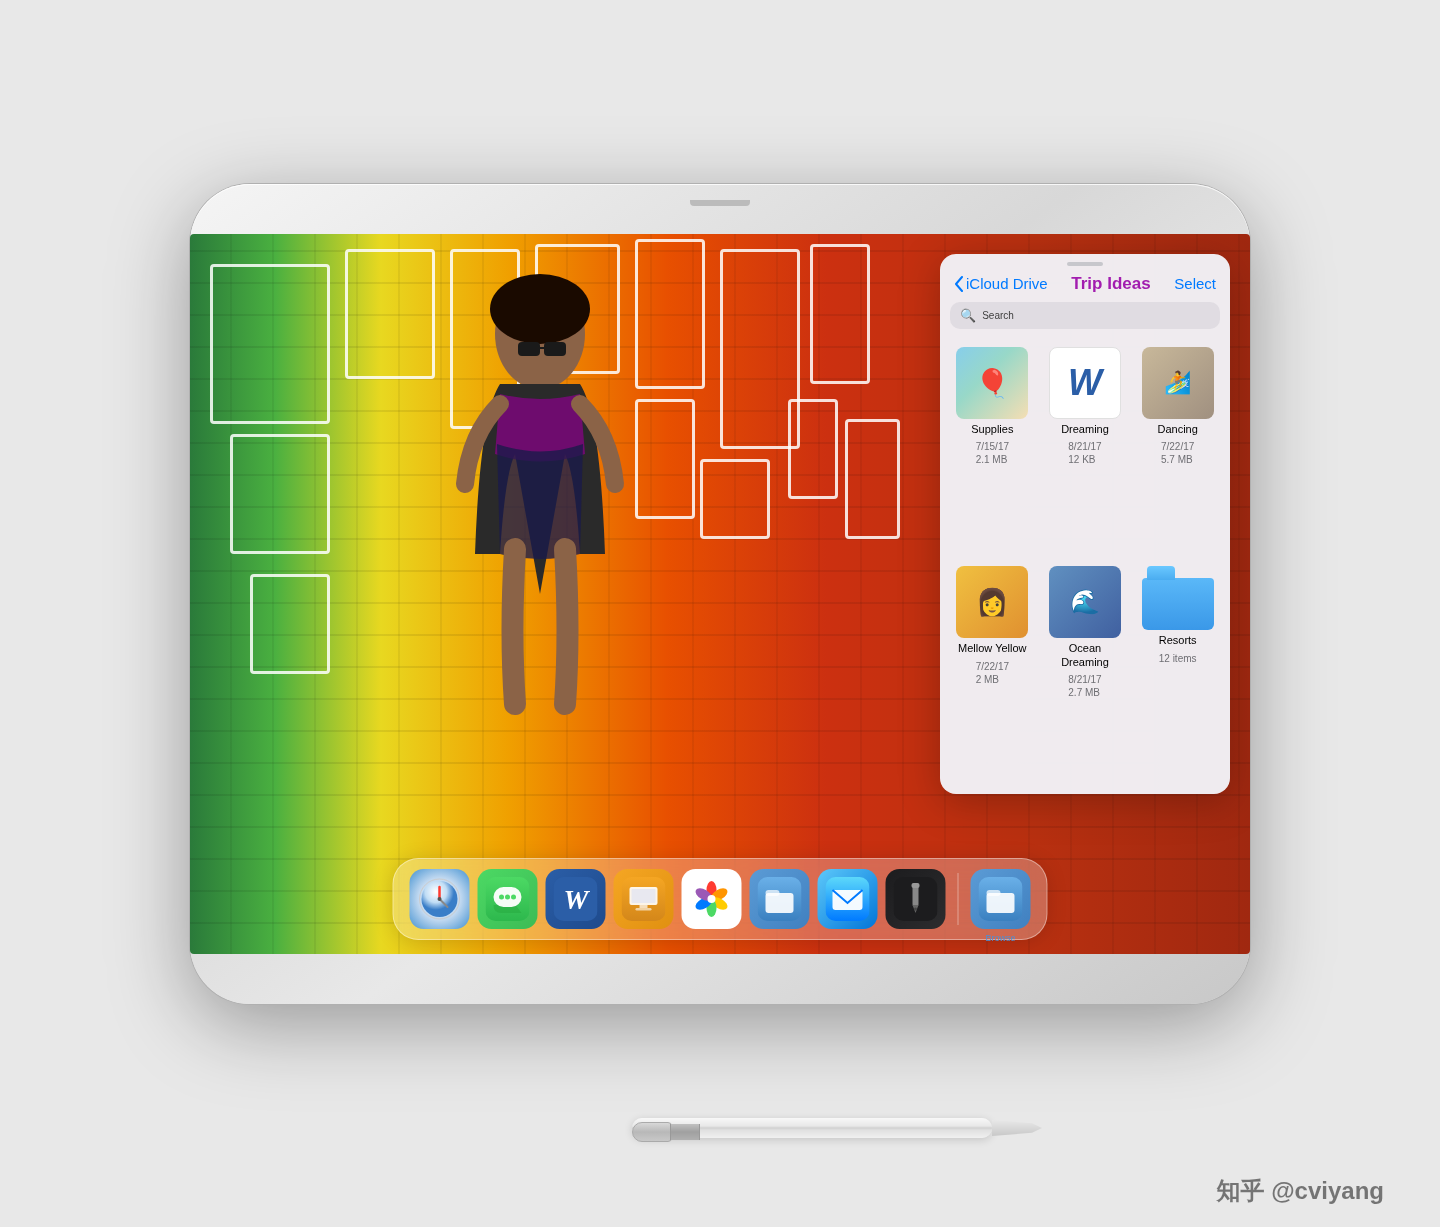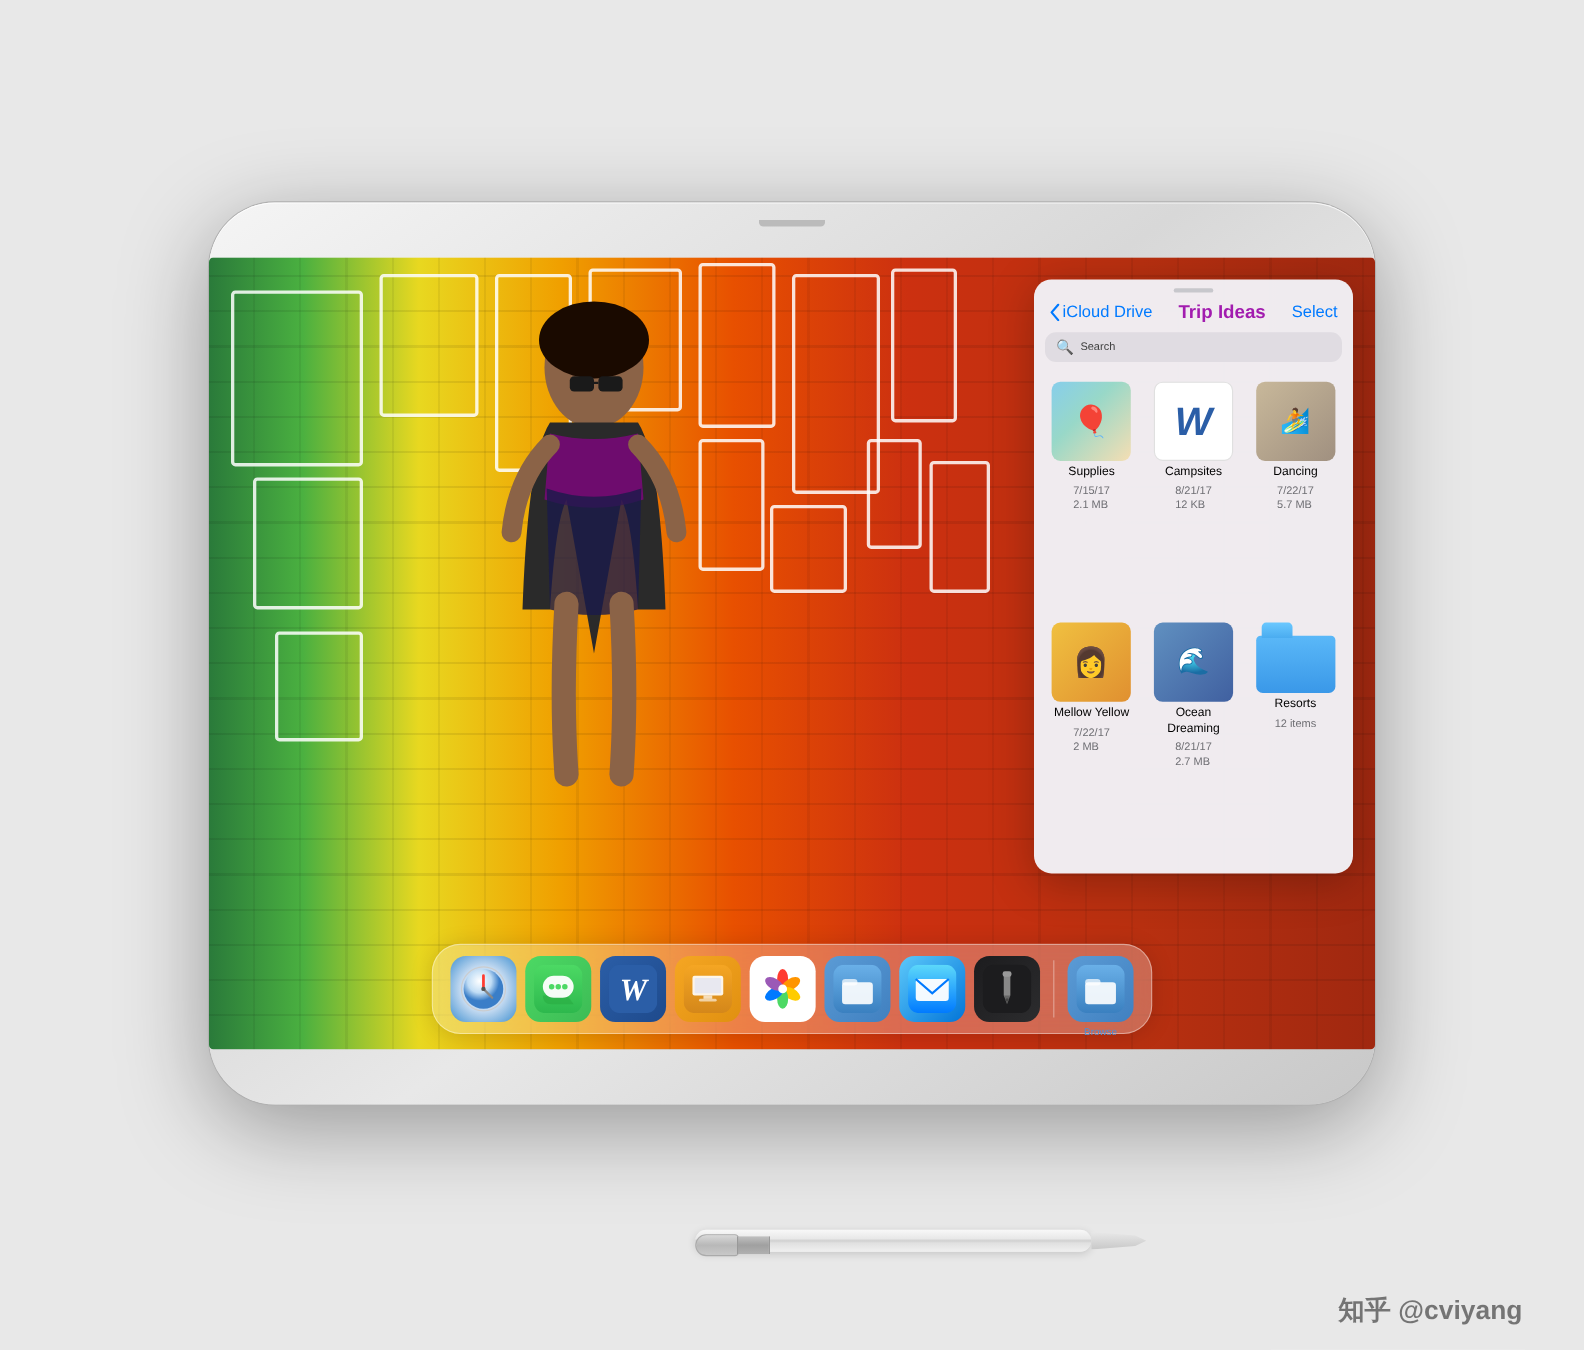--- a/index.html
+++ b/index.html
@@ -565,21 +565,21 @@
 
           <div class="file-item">
             <div class="photo-thumb-balloons"></div>
             <span class="file-name">Supplies</span>
             <span class="file-meta">7/15/17<br>2.1 MB</span>
           </div>
 
 
           <div class="file-item">
             <div class="word-doc-icon">W</div>
-            <span class="file-name">Campsites</span>
+            <span class="file-name">Dreaming</span>
             <span class="file-meta">8/21/17<br>12 KB</span>
           </div>
 
           <div class="file-item">
             <div class="photo-thumb-dancing"></div>
             <span class="file-name">Dancing</span>
             <span class="file-meta">7/22/17<br>5.7 MB</span>
           </div>
 
           <div class="file-item">

